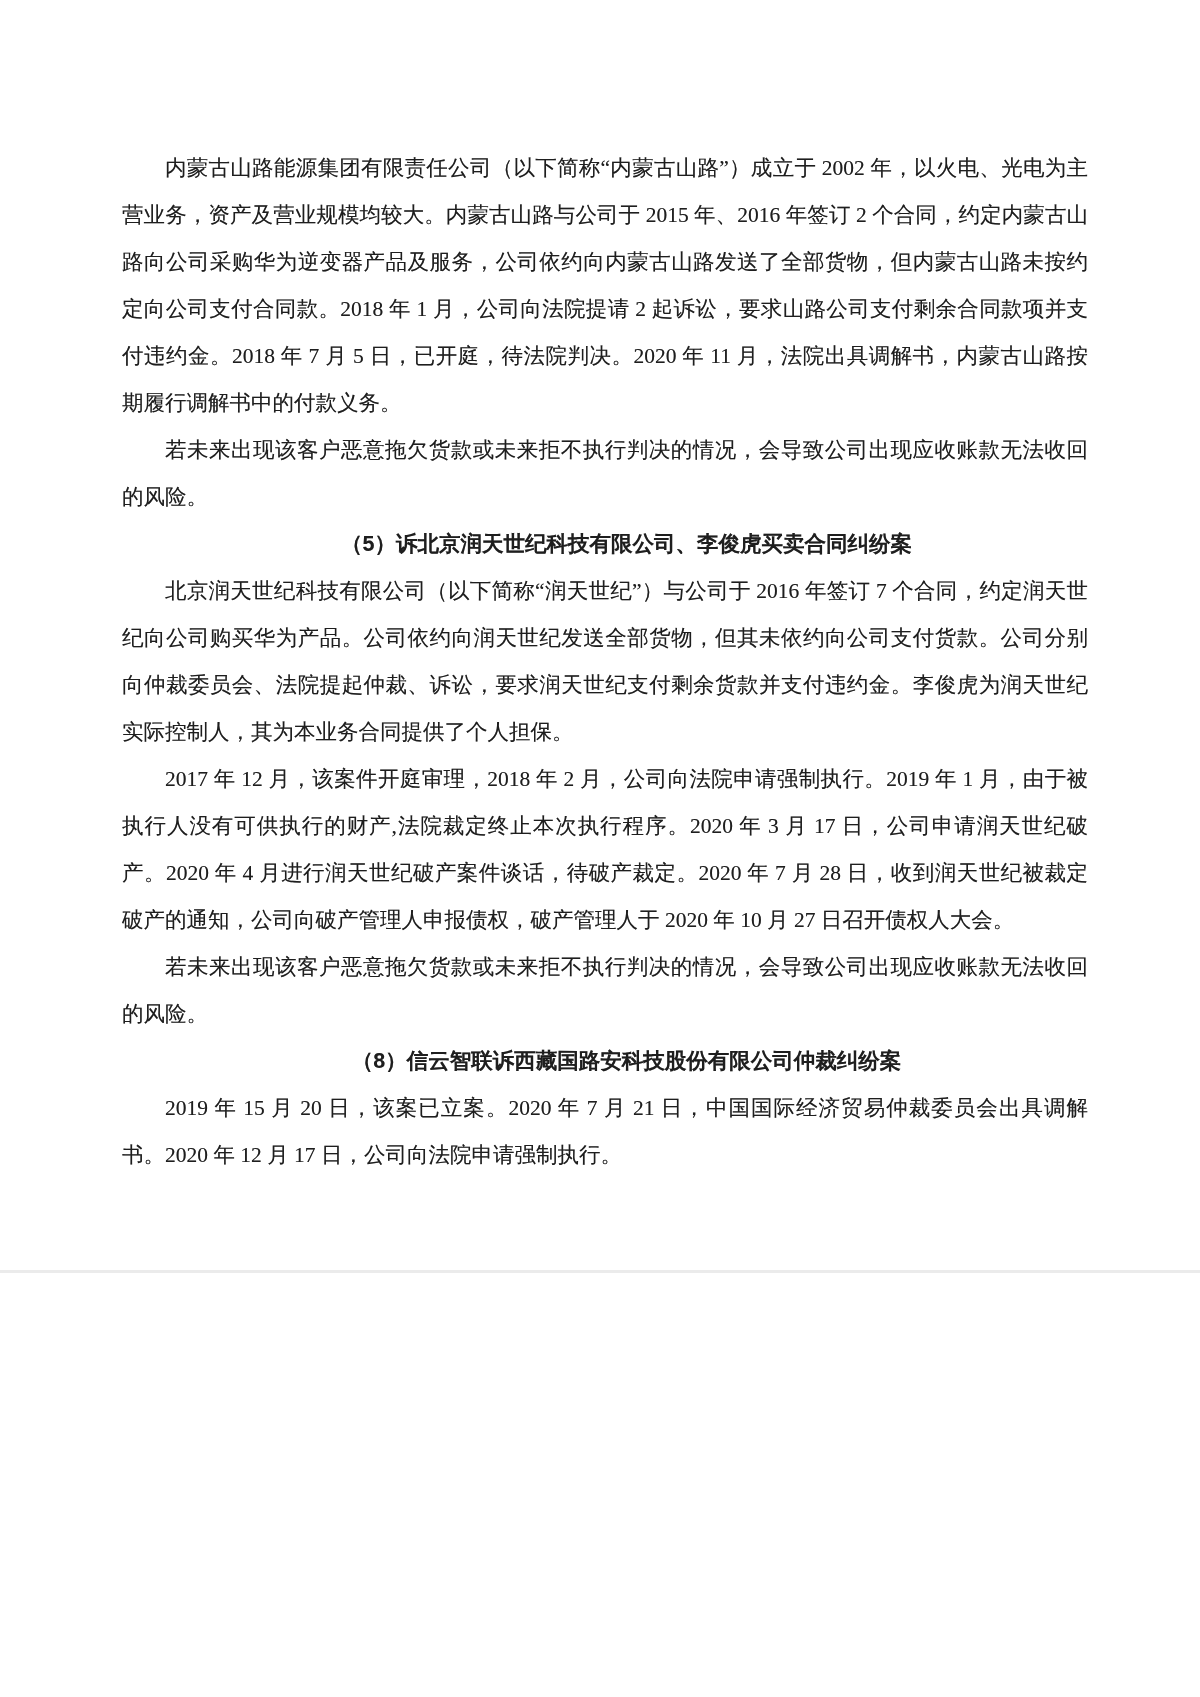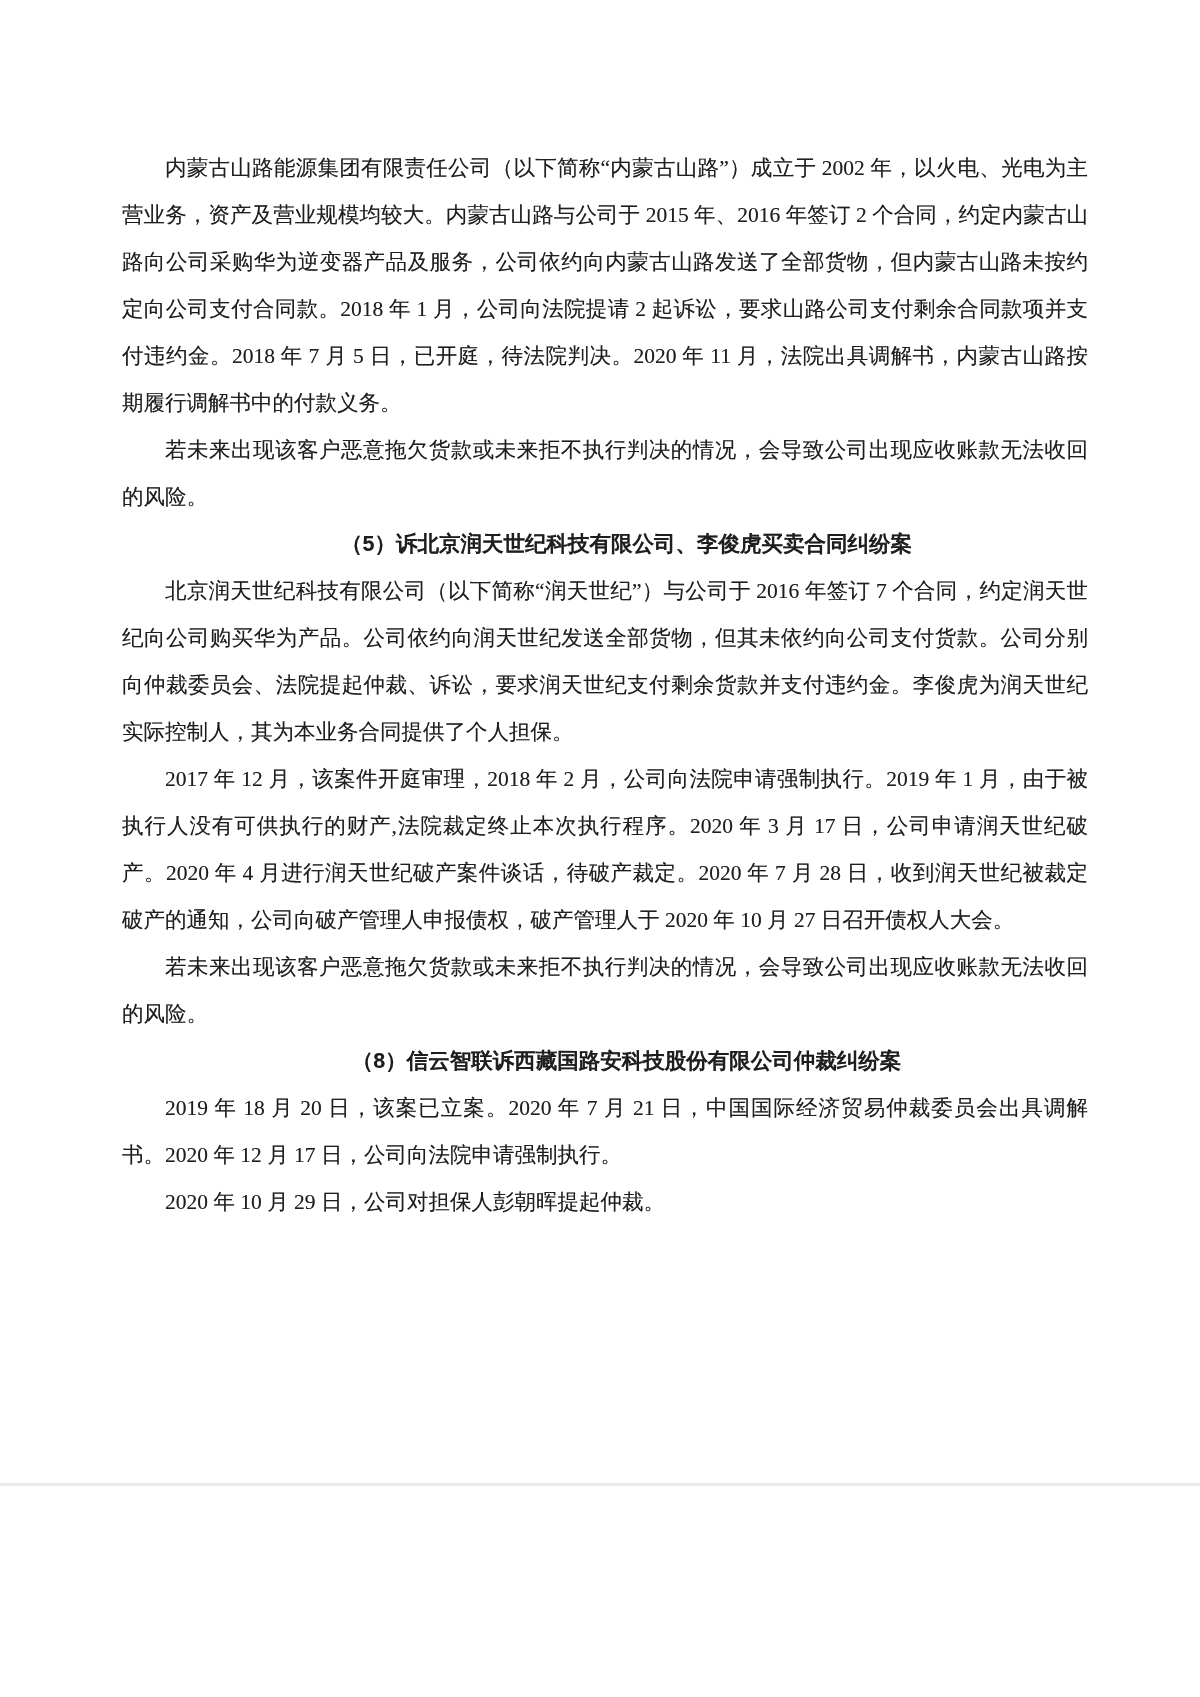--- a/index.html
+++ b/index.html
@@ -3,21 +3,21 @@
 <meta charset="utf-8">
 <style>
   html, body {
     margin: 0;
     padding: 0;
     background: #ffffff;
   }
   .page {
     position: relative;
     width: 1200px;
-    height: 1486px;
+    height: 1273px;
     background: #ffffff;
     overflow: hidden;
     font-family: "Liberation Serif", "DejaVu Serif", serif;
     color: #1e1e1e;
     
     text-shadow: 0 0 0.6px rgba(70,70,70,0.55);
   }
   .doc-body {
     position: absolute;
     left: 122px;
@@ -69,18 +69,17 @@
 <div class="page">
   <div class="doc-body">
 
   <p class="para">内蒙古山路能源集团有限责任公司（以下简称“内蒙古山路”）成立于 2002 年，以火电、光电为主营业务，资产及营业规模均较大。内蒙古山路与公司于 2015 年、2016 年签订 2 个合同，约定内蒙古山路向公司采购华为逆变器产品及服务，公司依约向内蒙古山路发送了全部货物，但内蒙古山路未按约定向公司支付合同款。2018 年 1 月，公司向法院提请 2 起诉讼，要求山路公司支付剩余合同款项并支付违约金。2018 年 7 月 5 日，已开庭，待法院判决。2020 年 11 月，法院出具调解书，内蒙古山路按期履行调解书中的付款义务。</p>
       <p class="para">若未来出现该客户恶意拖欠货款或未来拒不执行判决的情况，会导致公司出现应收账款无法收回的风险。</p>
       <p class="heading">（5）诉北京润天世纪科技有限公司、李俊虎买卖合同纠纷案</p>
       <p class="para">北京润天世纪科技有限公司（以下简称“润天世纪”）与公司于 2016 年签订 7 个合同，约定润天世纪向公司购买华为产品。公司依约向润天世纪发送全部货物，但其未依约向公司支付货款。公司分别向仲裁委员会、法院提起仲裁、诉讼，要求润天世纪支付剩余货款并支付违约金。李俊虎为润天世纪实际控制人，其为本业务合同提供了个人担保。</p>
       <p class="para">2017 年 12 月，该案件开庭审理，2018 年 2 月，公司向法院申请强制执行。2019 年 1 月，由于被执行人没有可供执行的财产,法院裁定终止本次执行程序。2020 年 3 月 17 日，公司申请润天世纪破产。2020 年 4 月进行润天世纪破产案件谈话，待破产裁定。2020 年 7 月 28 日，收到润天世纪被裁定破产的通知，公司向破产管理人申报债权，破产管理人于 2020 年 10 月 27 日召开债权人大会。</p>
       <p class="para">若未来出现该客户恶意拖欠货款或未来拒不执行判决的情况，会导致公司出现应收账款无法收回的风险。</p>
       <p class="heading">（8）信云智联诉西藏国路安科技股份有限公司仲裁纠纷案</p>
-      <p class="para">2019 年 18 月 20 日，该案已立案。2020 年 7 月 21 日，中国国际经济贸易仲裁委员会出具调解书。2020 年 12 月 17 日，公司向法院申请强制执行。</p>
-      <p class="para">2020 年 10 月 29 日，公司对担保人彭朝晖提起仲裁。</p>
+      <p class="para">2019 年 15 月 20 日，该案已立案。2020 年 7 月 21 日，中国国际经济贸易仲裁委员会出具调解书。2020 年 12 月 17 日，公司向法院申请强制执行。</p>
     </div>
   <div class="page-number">40</div>
   <div class="page-bottom-edge"></div>
 </div>
 
 </body></html>

